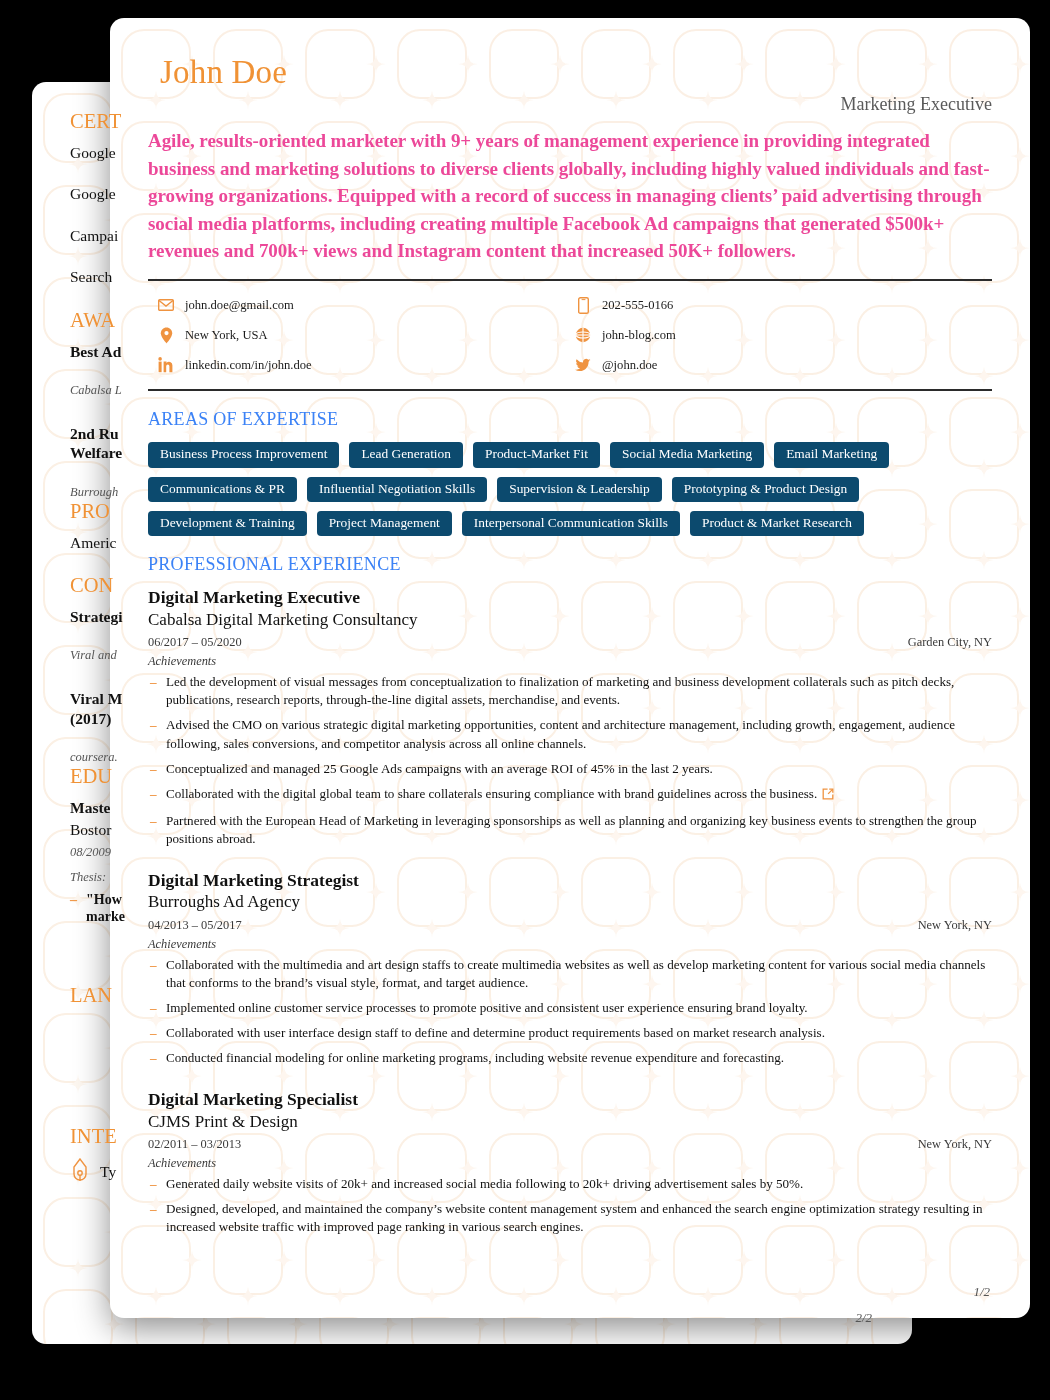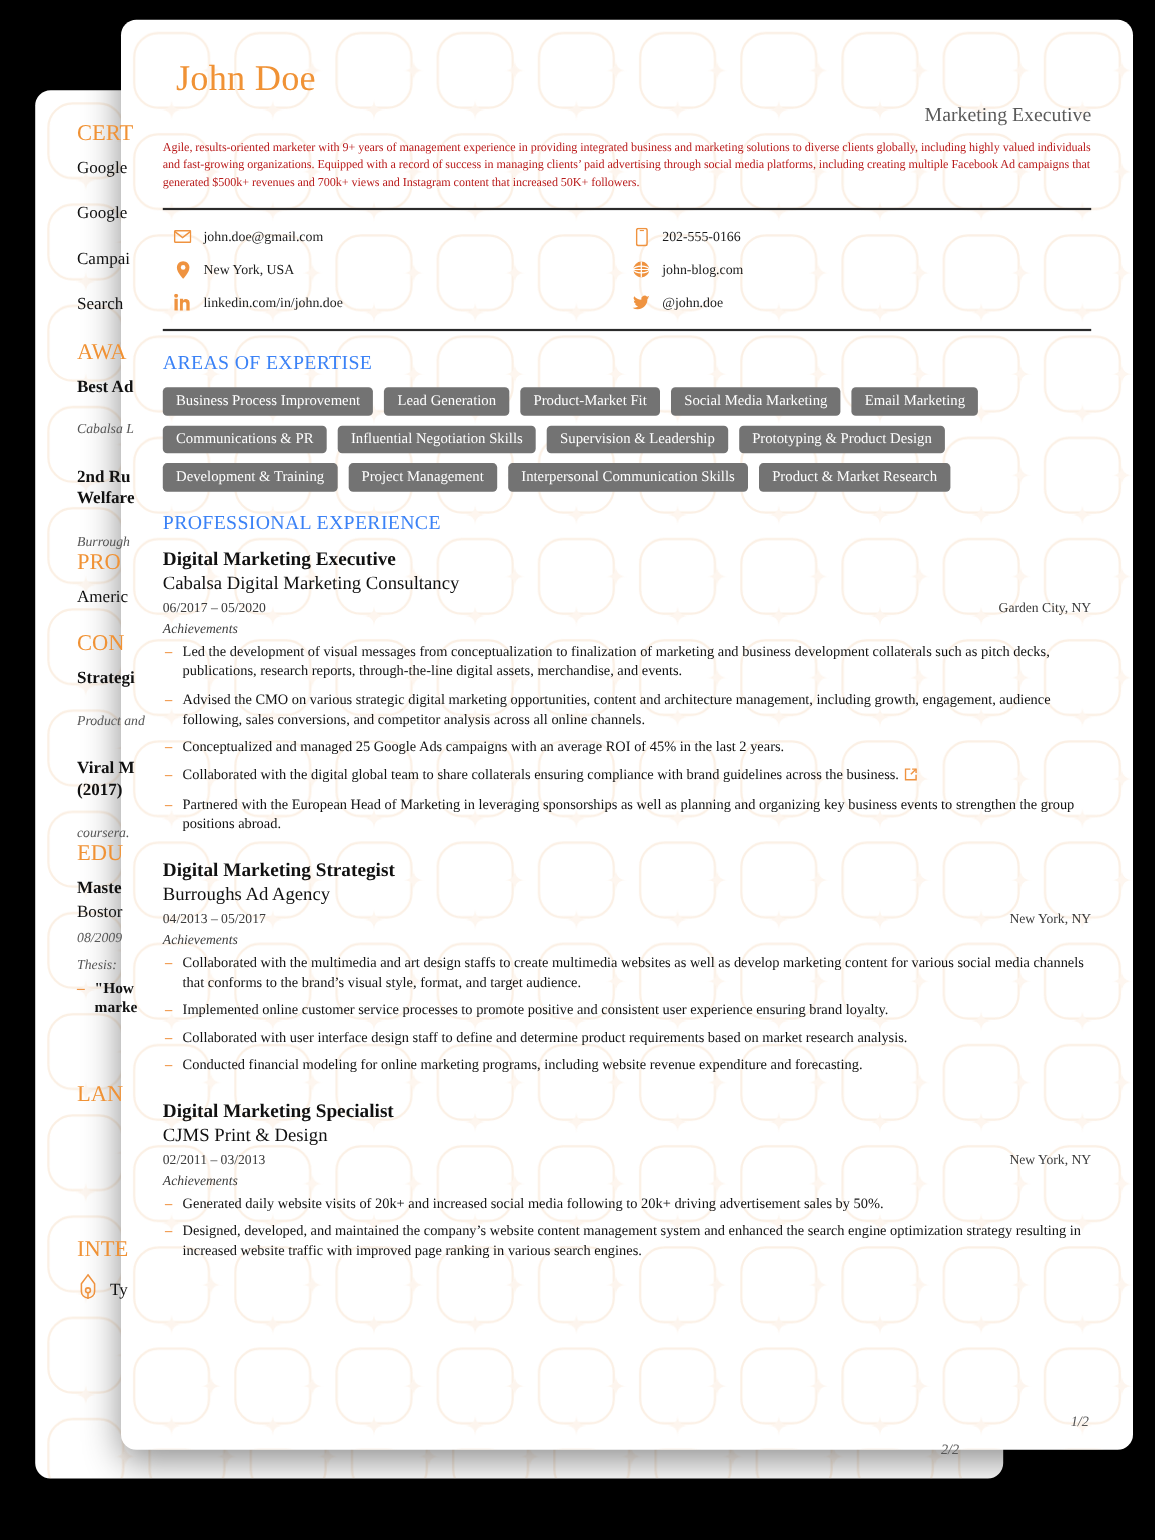--- a/index.html
+++ b/index.html
@@ -49,24 +49,24 @@
   }
   .role {
     color: #5a5a5a;
     font-size: 18px;
     margin-top: 4px;
     font-weight: 400;
     text-align: right;
   }
   .summary {
     margin-top: 12px;
-    font-size: 11px;
+    font-size: 19px;
     line-height: 1.45;
-    color: #b91c1c;
-    font-weight: 400;
+    color: #ec4899;
+    font-weight: 700;
     letter-spacing: -0.05px;
   }
 
   .rule { height: 2px; background: #2b2b2b; margin: 14px 0 0 0; }
 
   
   .contacts {
     display: grid;
     grid-template-columns: 1fr 1fr;
     row-gap: 14px;
@@ -90,21 +90,21 @@
     letter-spacing: .3px;
     margin: 18px 0 12px 0;
     font-weight: 400;
     text-transform: uppercase;
   }
   .sec-h.tight { }
 
   
   .tags { display: flex; flex-wrap: wrap; gap: 9px 10px; }
   .tag {
-    background: #737373;
+    background: #0c4a6e;
     color: #ffffff;
     border-radius: 4px;
     padding: 5px 12px 6px 12px;
     font-size: 13.4px;
     line-height: 1.08;
     white-space: nowrap;
   }
 
   
   .job { margin-bottom: 22px; }
@@ -186,21 +186,21 @@
       </div>
 
       <div>
         <div class="bh">PRO</div>
         <div class="bitem">Americ</div>
       </div>
 
       <div>
         <div class="bh">CON</div>
         <div class="bitem bold">Strategi</div>
-        <div class="bsub">Product and</div>
+        <div class="bsub">Viral and</div>
         <div class="bitem bold" style="margin-top:26px;white-space:pre-line">Viral M
 (2017)</div>
         <div class="bsub">coursera.</div>
       </div>
 
       <div>
         <div class="bh">EDU</div>
         <div class="bitem bold" style="margin-bottom:2px">Maste</div>
         <div class="bitem" style="margin-bottom:6px">Bostor</div>
         <div class="bsub">08/2009</div>

